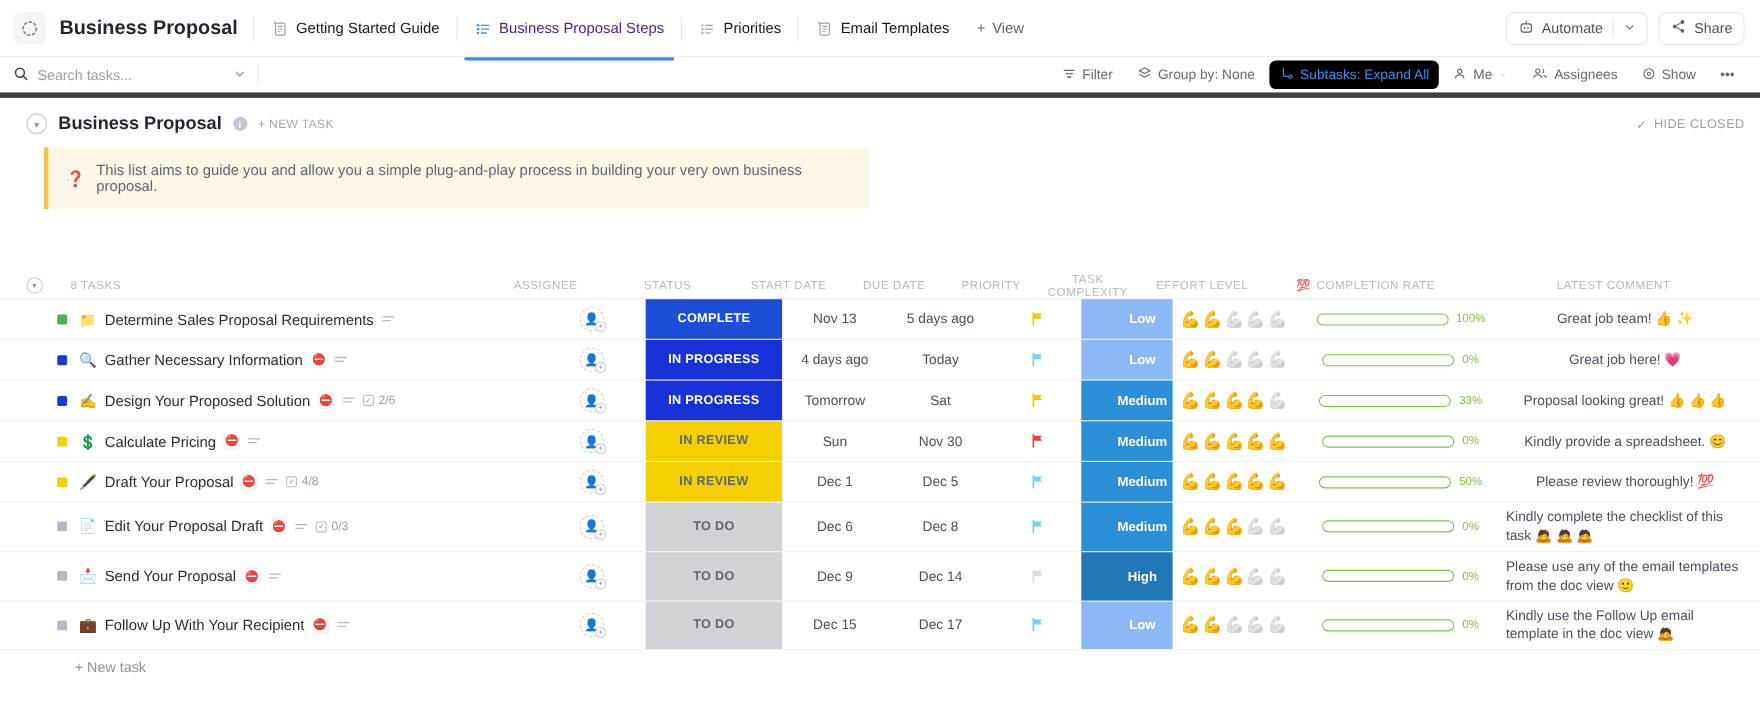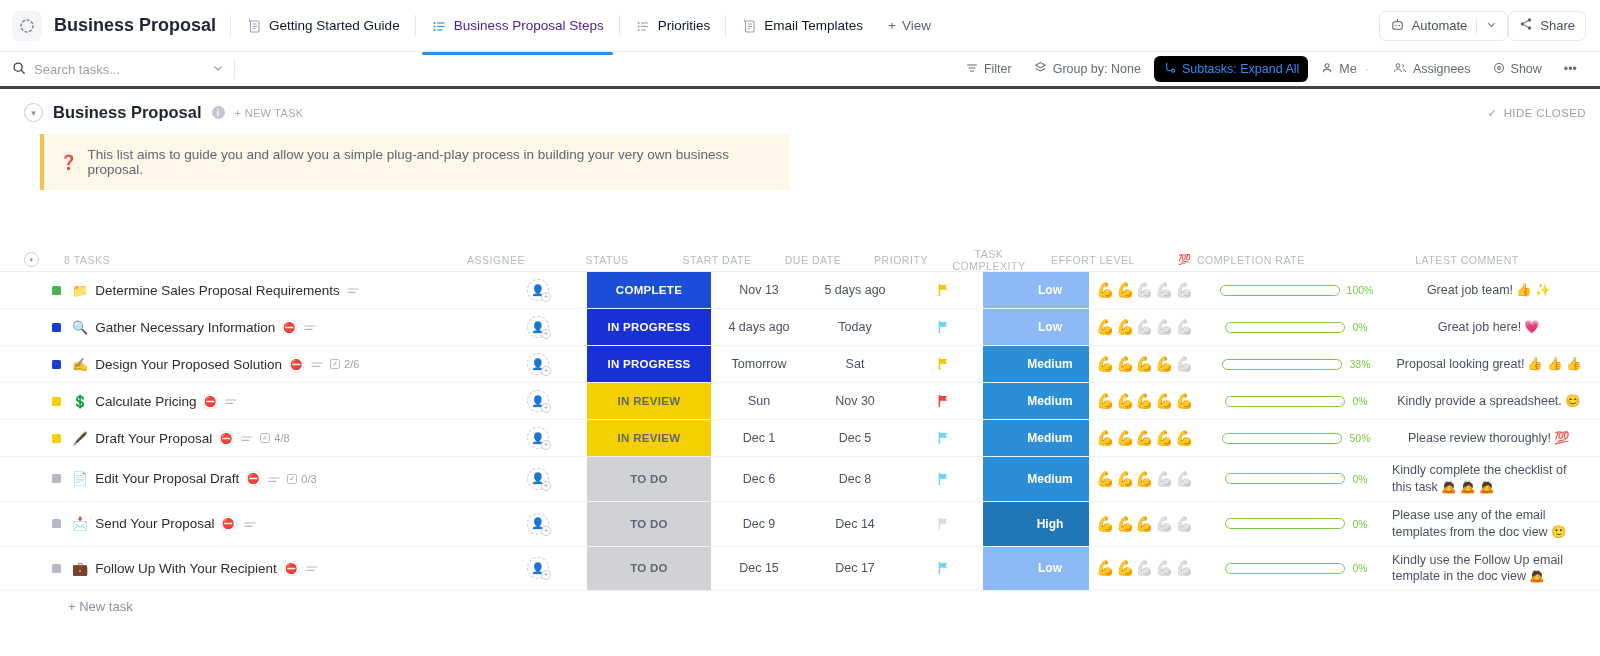--- a/index.html
+++ b/index.html
@@ -38,33 +38,33 @@
   .tab.active { color: #4c1d95; }
   .tab.active::after {
     content: ""; position: absolute; left: 0; right: 0; bottom: -15px;
     height: 3px; background: #2f8ef4; border-radius: 2px;
   }
   .tab-icon { display: inline-flex; width: 16px; height: 16px; align-items: center; justify-content: center; }
   .view-add {
     display: flex; align-items: center; gap: 6px;
     font-size: 13.5px; color: #5b6270; padding: 6px 10px; margin-left: 6px; cursor: pointer;
   }
-  .topbar-right { margin-left: auto; display: flex; }
+  .topbar-right { margin-left: auto; display: flex; gap: 10px; }
   .pill {
     display: flex; align-items: center; gap: 7px;
     border: 1px solid #e6e8eb; border-radius: 7px;
     height: 30px; padding: 0 10px; font-size: 13px; color: #4a5161;
     background: #fff; cursor: pointer;
   }
   .pill .divider { width: 1px; height: 16px; background: #e6e8eb; margin: 0 2px; }
 
   
   .subbar {
     height: 37px; display: flex; align-items: center;
-    border-bottom: 3px solid #404040; padding: 0 14px 0 12px;
+    border-bottom: 5px solid #404040; padding: 0 14px 0 12px;
   }
   .search-box {
     display: flex; align-items: center; gap: 8px;
     width: 212px; height: 26px; font-size: 13px; color: #9aa0ab;
   }
   .search-box .caret { margin-left: auto; color: #9aa0ab; }
   .subbar .vsep { width: 1px; height: 20px; background: #e9eaee; margin-left: 10px; }
   .subbar-right { margin-left: auto; display: flex; align-items: center; gap: 4px; }
   .tool {
     display: flex; align-items: center; gap: 6px;
@@ -159,21 +159,21 @@
     width: 10px; height: 10px; border-radius: 50%;
     background: #fff; border: 1px solid #c9ced6; color: #9aa0ab;
     font-size: 8px; line-height: 8px; display: flex; align-items: center; justify-content: center;
   }
 
   .status-cell {
     width: 124px; flex: none; display: flex; align-items: center; justify-content: center;
     font-size: 11.5px; font-weight: 700; letter-spacing: .3px; color: #fff;
   }
   .cplx-cell {
-    width: 106px; flex: none; display: flex; align-items: center; justify-content: center;
+    width: 83px; flex: none; display: flex; align-items: center; justify-content: center;
     font-size: 12px; font-weight: 600; color: #fff; padding-left: 28px;
   }
 
   .effort { display: flex; gap: 1px; font-size: 15px; }
   .effort .off { filter: grayscale(1) opacity(.55); }
 
   .rate-cell { display: flex; align-items: center; gap: 7px; padding-left: 6px; justify-content: flex-start; }
   .bar {
     width: 120px; height: 11px; border-radius: 6px;
     border: 1px solid #7ac943; background: #fff; overflow: hidden;

